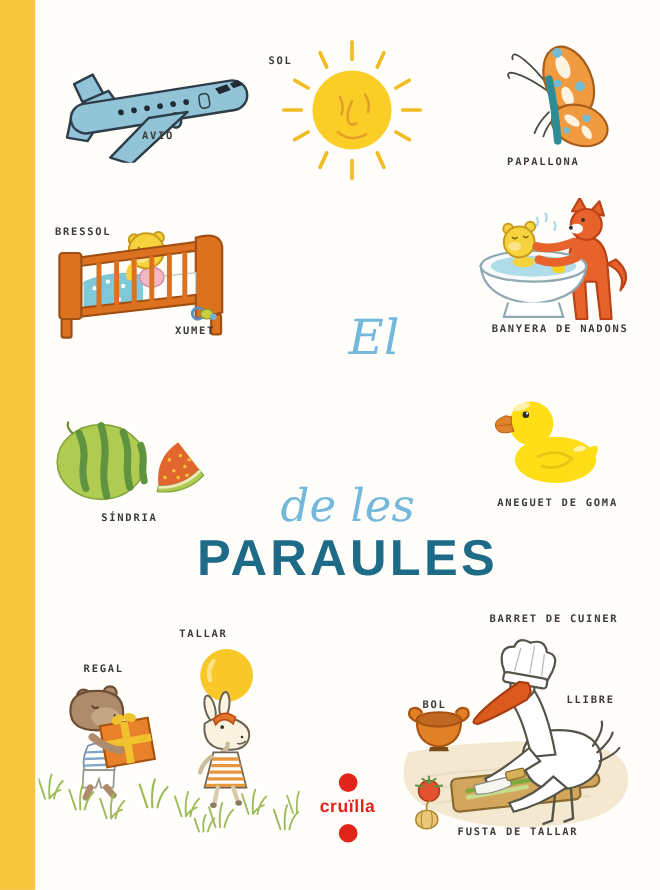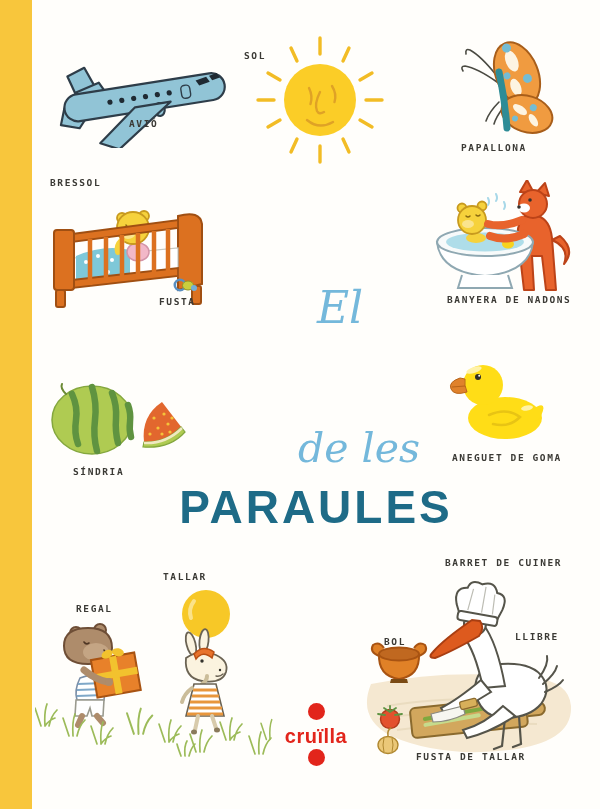--- a/index.html
+++ b/index.html
@@ -7,26 +7,26 @@
          font-family:"Liberation Sans",sans-serif;}
   .spine{position:absolute;left:0;top:0;width:32px;height:809px;background:var(--spine-yellow,#F8C63C);}
   .ill{position:absolute;}
   .lbl{position:absolute;font-family:"DejaVu Sans Mono",monospace;font-size:9.5px;font-weight:bold;
        letter-spacing:1.6px;color:var(--label-ink,#3B3A35);white-space:nowrap;}
   .ctr{position:absolute;left:316px;transform:translateX(-50%);white-space:nowrap;text-align:center;}
   .author{top:238px;font-size:19px;font-weight:bold;letter-spacing:2px;color:var(--author-red,#D3291D);}
   .t-el{top:282px;font-family:"DejaVu Serif",serif;font-style:italic;font-size:44px;
         color:var(--title-light-blue,#74B8DB);margin-left:24px;}
   .t-llibre{top:350px;font-size:44px;font-weight:normal;letter-spacing:7px;color:var(--title-dark-teal,#1E6B87);}
-  .t-deles{top:424px;font-family:"DejaVu Serif",serif;font-style:italic;font-size:41px;
-        color:var(--title-light-blue,#74B8DB);margin-left:43px;}
+  .t-deles{top:436px;font-family:"DejaVu Serif",serif;font-style:italic;font-size:41px;
+        color:var(--title-light-blue,#74B8DB);}
   .t-paraules{top:480px;font-size:46px;letter-spacing:3px;color:var(--title-dark-teal,#1E6B87);font-weight:bold;}
   .logo-dot{position:absolute;left:308px;width:17px;height:17px;border-radius:50%;
         background:var(--logo-red,#E2251B);}
-  .logo-text{top:725px;font-size:20px;font-weight:bold;letter-spacing:.5px;color:var(--logo-red,#E2251B);}
+  .logo-text{top:725px;font-size:16px;font-weight:bold;letter-spacing:.5px;color:var(--logo-red,#E2251B);}
 </style>
 </head>
 <body>
 
 <div class="cover">
   <div class="spine"></div>
 
   <svg class="ill" style="left:48px;top:48px" width="190" height="100" viewBox="0 0 190 100">
     <g transform="rotate(-9 95 52)" stroke="#2E3D49" stroke-width="2.2" stroke-linejoin="round" stroke-linecap="round" fill="#91C4D6">
       <path d="M24,17 L42,11 L52,38 L32,45 Z"></path>
@@ -95,21 +95,21 @@
       <ellipse cx="82" cy="84" rx="26" ry="18" fill="#F09B40" stroke="#A85E1A" stroke-width="2"></ellipse>
       <ellipse cx="74" cy="82" rx="8" ry="4" fill="#FDF4E2" transform="rotate(15 74 82)"></ellipse>
       <ellipse cx="90" cy="88" rx="7" ry="3.5" fill="#FDF4E2" transform="rotate(40 90 88)"></ellipse>
       <circle cx="86" cy="76" r="3.5" fill="#74BCD4"></circle>
         <circle cx="72" cy="92" r="3" fill="#74BCD4"></circle>
     </g>
     <path d="M54,42 Q60,70 62,98" stroke="#2E8C96" stroke-width="7" stroke-linecap="round" fill="none"></path>
   </svg>
   <div class="lbl" style="left:461px;top:142px">PAPALLONA</div>
 
-  <div class="lbl" style="left:50px;top:177px">BRESSOL</div>
+  <div class="lbl" style="left:50px;top:206px">BRESSOL</div>
   <svg class="ill" style="left:46px;top:196px" width="165" height="118" viewBox="0 0 165 118">
     <path d="M132,20 Q154,14 156,28 L156,88 L132,94 Z" fill="#DC7120" stroke="#A04F12" stroke-width="2"></path>
     <rect x="146" y="90" width="9" height="18" rx="2" fill="#DC7120" stroke="#A04F12" stroke-width="2"></rect>
     <path d="M28,62 L132,52 L132,80 L28,90 Z" fill="#FFFFFF" stroke="#C9C9C0" stroke-width="1.2"></path>
     <path d="M30,60 Q58,48 84,54 L84,82 L30,88 Z" fill="#7EC8D8"></path>
     <g fill="#fff">
         <circle cx="40" cy="66" r="2"></circle>
         <circle cx="52" cy="60" r="2"></circle>
         <circle cx="66" cy="64" r="2"></circle>
       <circle cx="76" cy="58" r="2"></circle>
@@ -135,21 +135,21 @@
     </g>
     <rect x="8" y="34" width="20" height="60" rx="3" fill="#DC7120" stroke="#A04F12" stroke-width="2"></rect>
     <rect x="10" y="94" width="9" height="17" rx="2" fill="#DC7120" stroke="#A04F12" stroke-width="2"></rect>
   </svg>
 
   <svg class="ill" style="left:172px;top:276px" width="26" height="18" viewBox="0 0 26 18">
     <circle cx="8" cy="9" r="5.2" fill="none" stroke="#5A8FC0" stroke-width="2.6"></circle>
     <ellipse cx="16" cy="9.5" rx="5.5" ry="4.5" fill="#C9CE3E" stroke="#8E9428" stroke-width="1"></ellipse>
     <circle cx="22" cy="12" r="3" fill="#74AED6"></circle>
   </svg>
-  <div class="lbl" style="left:159px;top:296px">FUSTA</div>
+  <div class="lbl" style="left:159px;top:296px">XUMET</div>
 
   <svg class="ill" style="left:430px;top:180px" width="150" height="118" viewBox="0 0 150 118">
     <g fill="#E8632C" stroke="#BC4318" stroke-width="2" stroke-linejoin="round">
       <path d="M90,12 L97,0 L104,13 Z"></path>
         <path d="M106,13 L115,3 L119,16 Z"></path>
       <path d="M122,60 Q140,68 134,84 Q146,70 130,56 Z"></path>
       <path d="M95,36 Q86,44 88,58 L94,110 L104,110 L102,76 L112,76 L116,110 L126,110 L122,58 Q120,40 108,36 Z"></path>
       <circle cx="103" cy="24" r="14"></circle>
     </g>
     <ellipse cx="94" cy="28" rx="6" ry="4.5" fill="#FFF"></ellipse>
@@ -198,21 +198,21 @@
       <circle cx="108" cy="46" r="1.6"></circle>
         <circle cx="118" cy="42" r="1.6"></circle>
         <circle cx="112" cy="56" r="1.6"></circle>
       <circle cx="122" cy="52" r="1.6"></circle>
         <circle cx="104" cy="62" r="1.6"></circle>
         <circle cx="116" cy="62" r="1.6"></circle>
       <circle cx="126" cy="46" r="1.6"></circle>
         <circle cx="124" cy="60" r="1.6"></circle>
     </g>
   </svg>
-  <div class="lbl" style="left:73px;top:466px">SÍNDRIA</div>
+  <div class="lbl" style="left:92px;top:466px">SÍNDRIA</div>
 
   <svg class="ill" style="left:447px;top:358px" width="108" height="85" viewBox="0 0 108 85">
     <ellipse cx="58" cy="60" rx="37" ry="21" fill="#FFDD17"></ellipse>
     <path d="M84,52 Q102,40 94,58 Q90,66 80,62 Z" fill="#FFDD17"></path>
     <circle cx="36" cy="27" r="20" fill="#FFDD17"></circle>
     <path d="M13,20 Q1,24 4,31 Q7,38 20,34 Q17,27 18,21 Z" fill="#E0822B" stroke="#B86418" stroke-width="1"></path>
     <path d="M5,29 L18,28" stroke="#B86418" stroke-width="1"></path>
     <circle cx="31" cy="19" r="3" fill="#2E2D28"></circle>
       <circle cx="32.2" cy="17.8" r="1" fill="#fff"></circle>
     <path d="M42,57 Q60,49 73,59 Q62,70 46,66" fill="none" stroke="#E8C414" stroke-width="2.5" stroke-linecap="round"></path>

